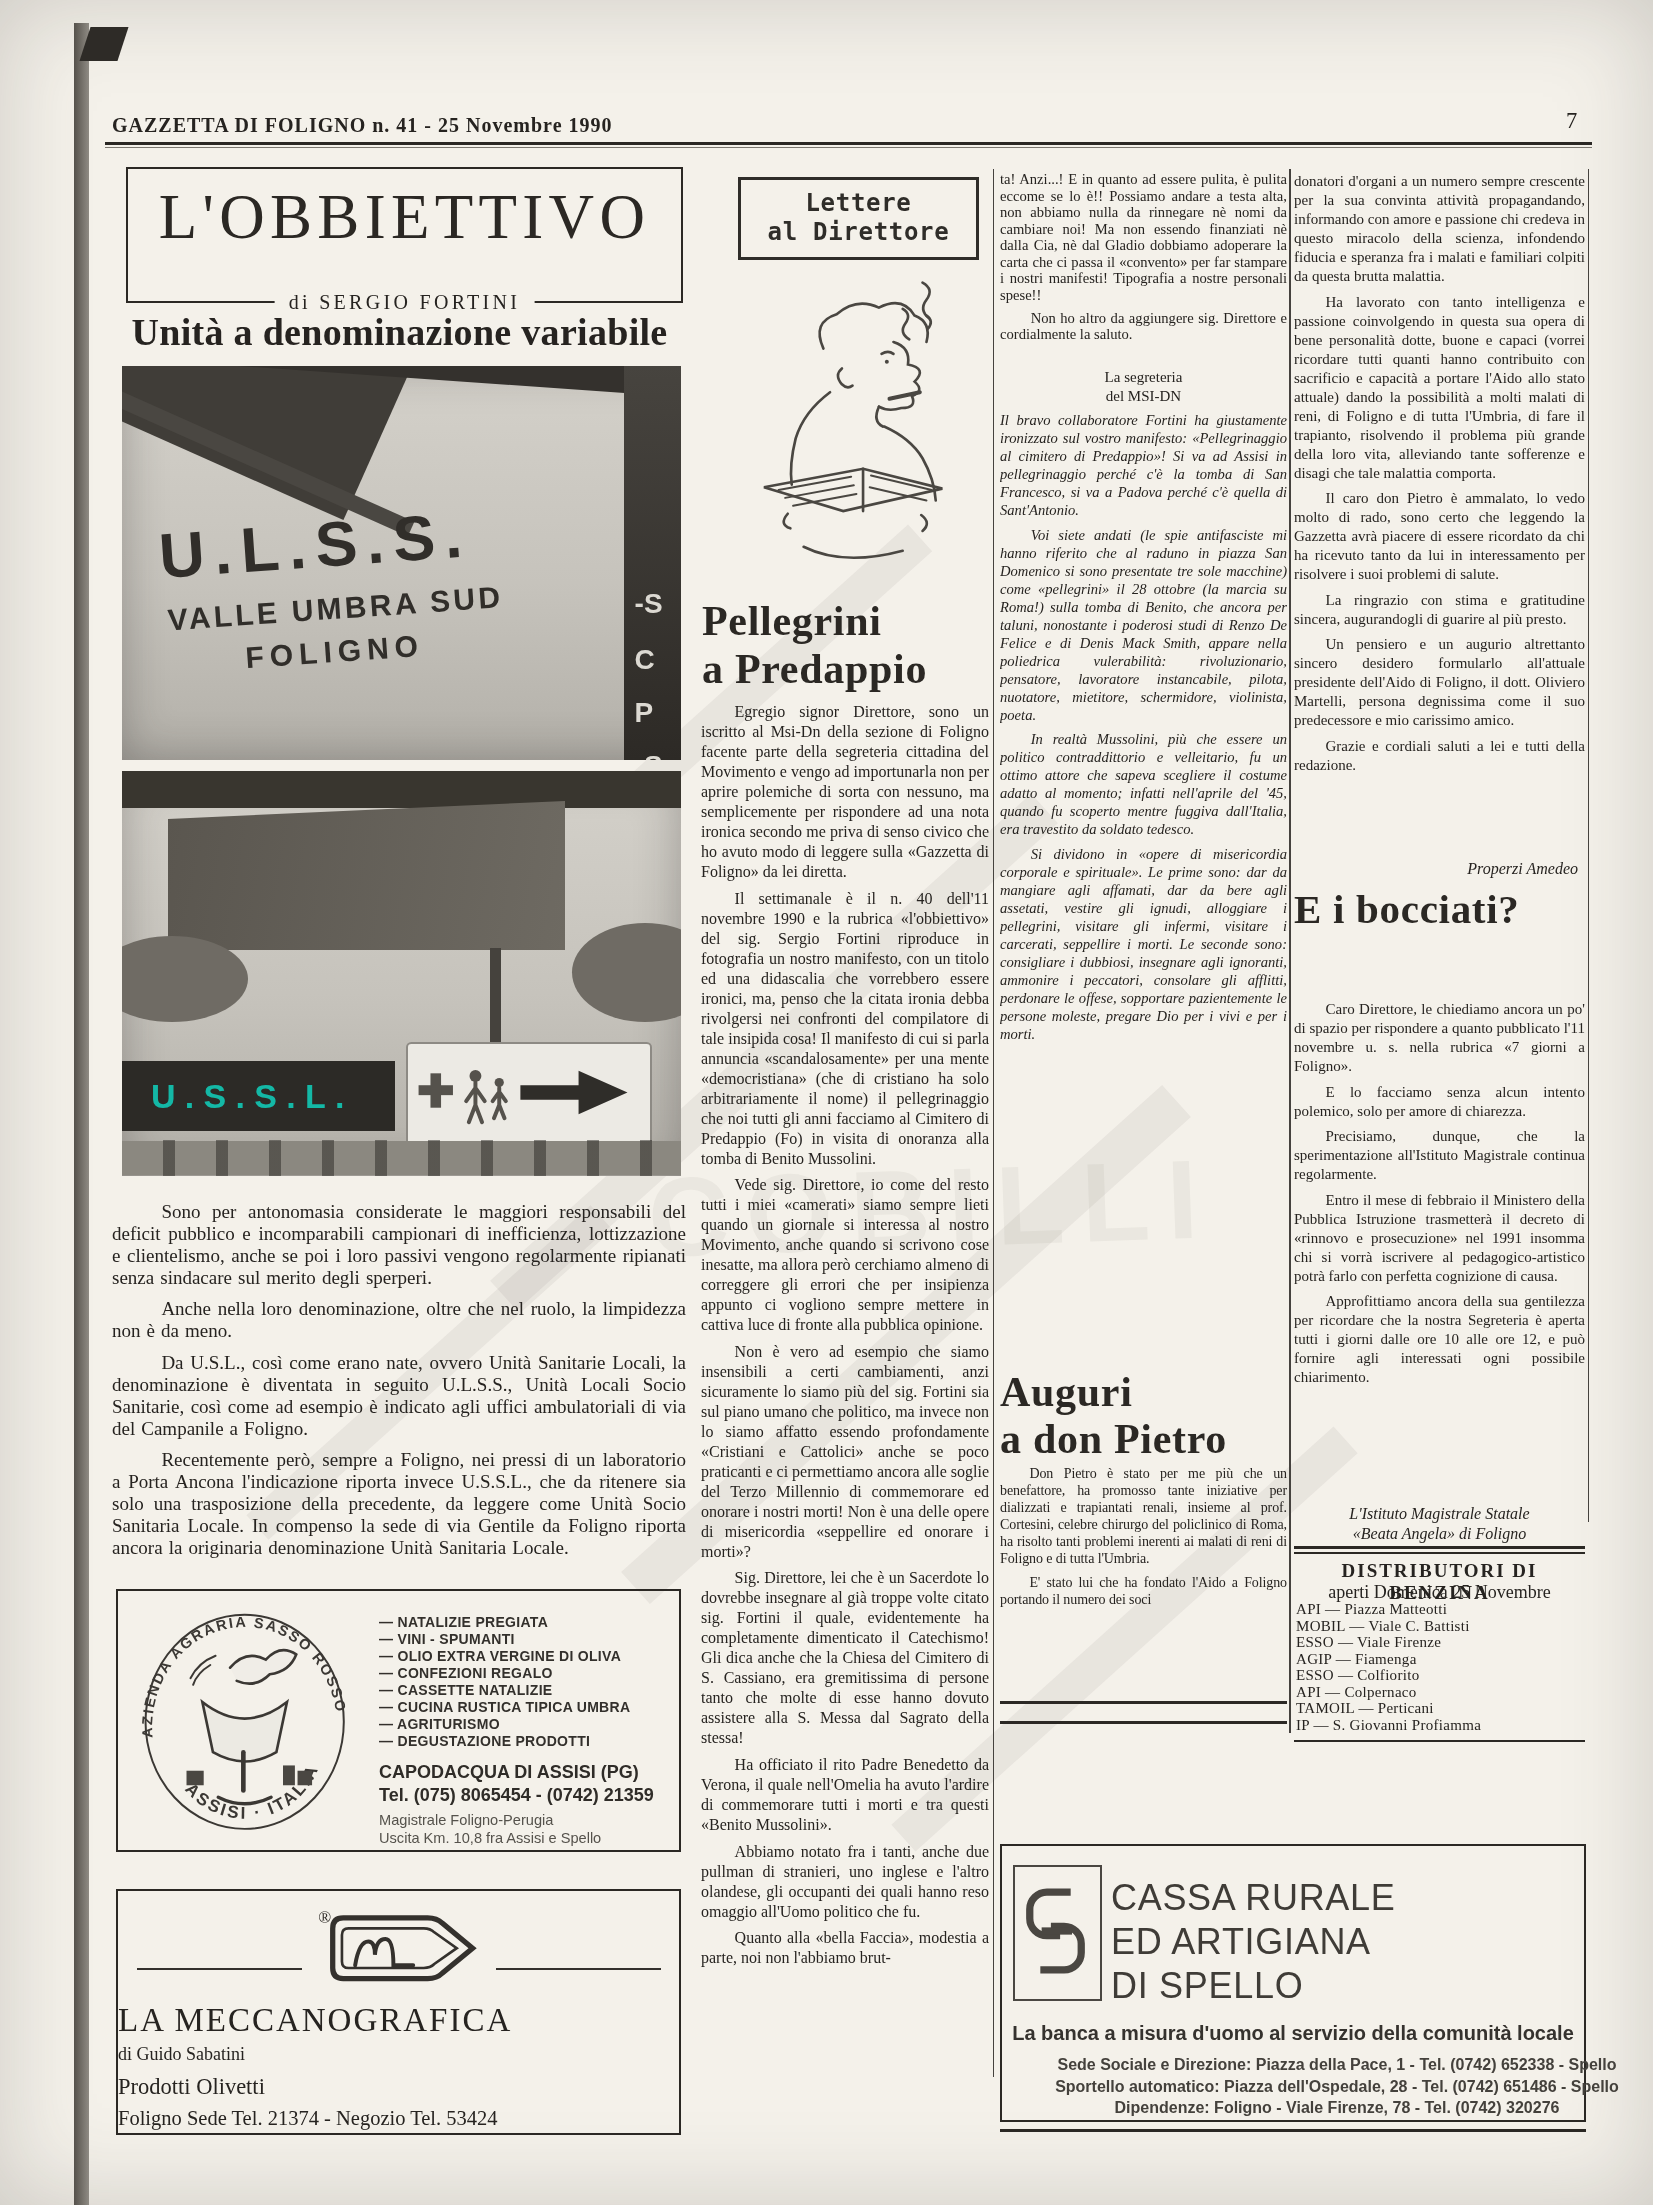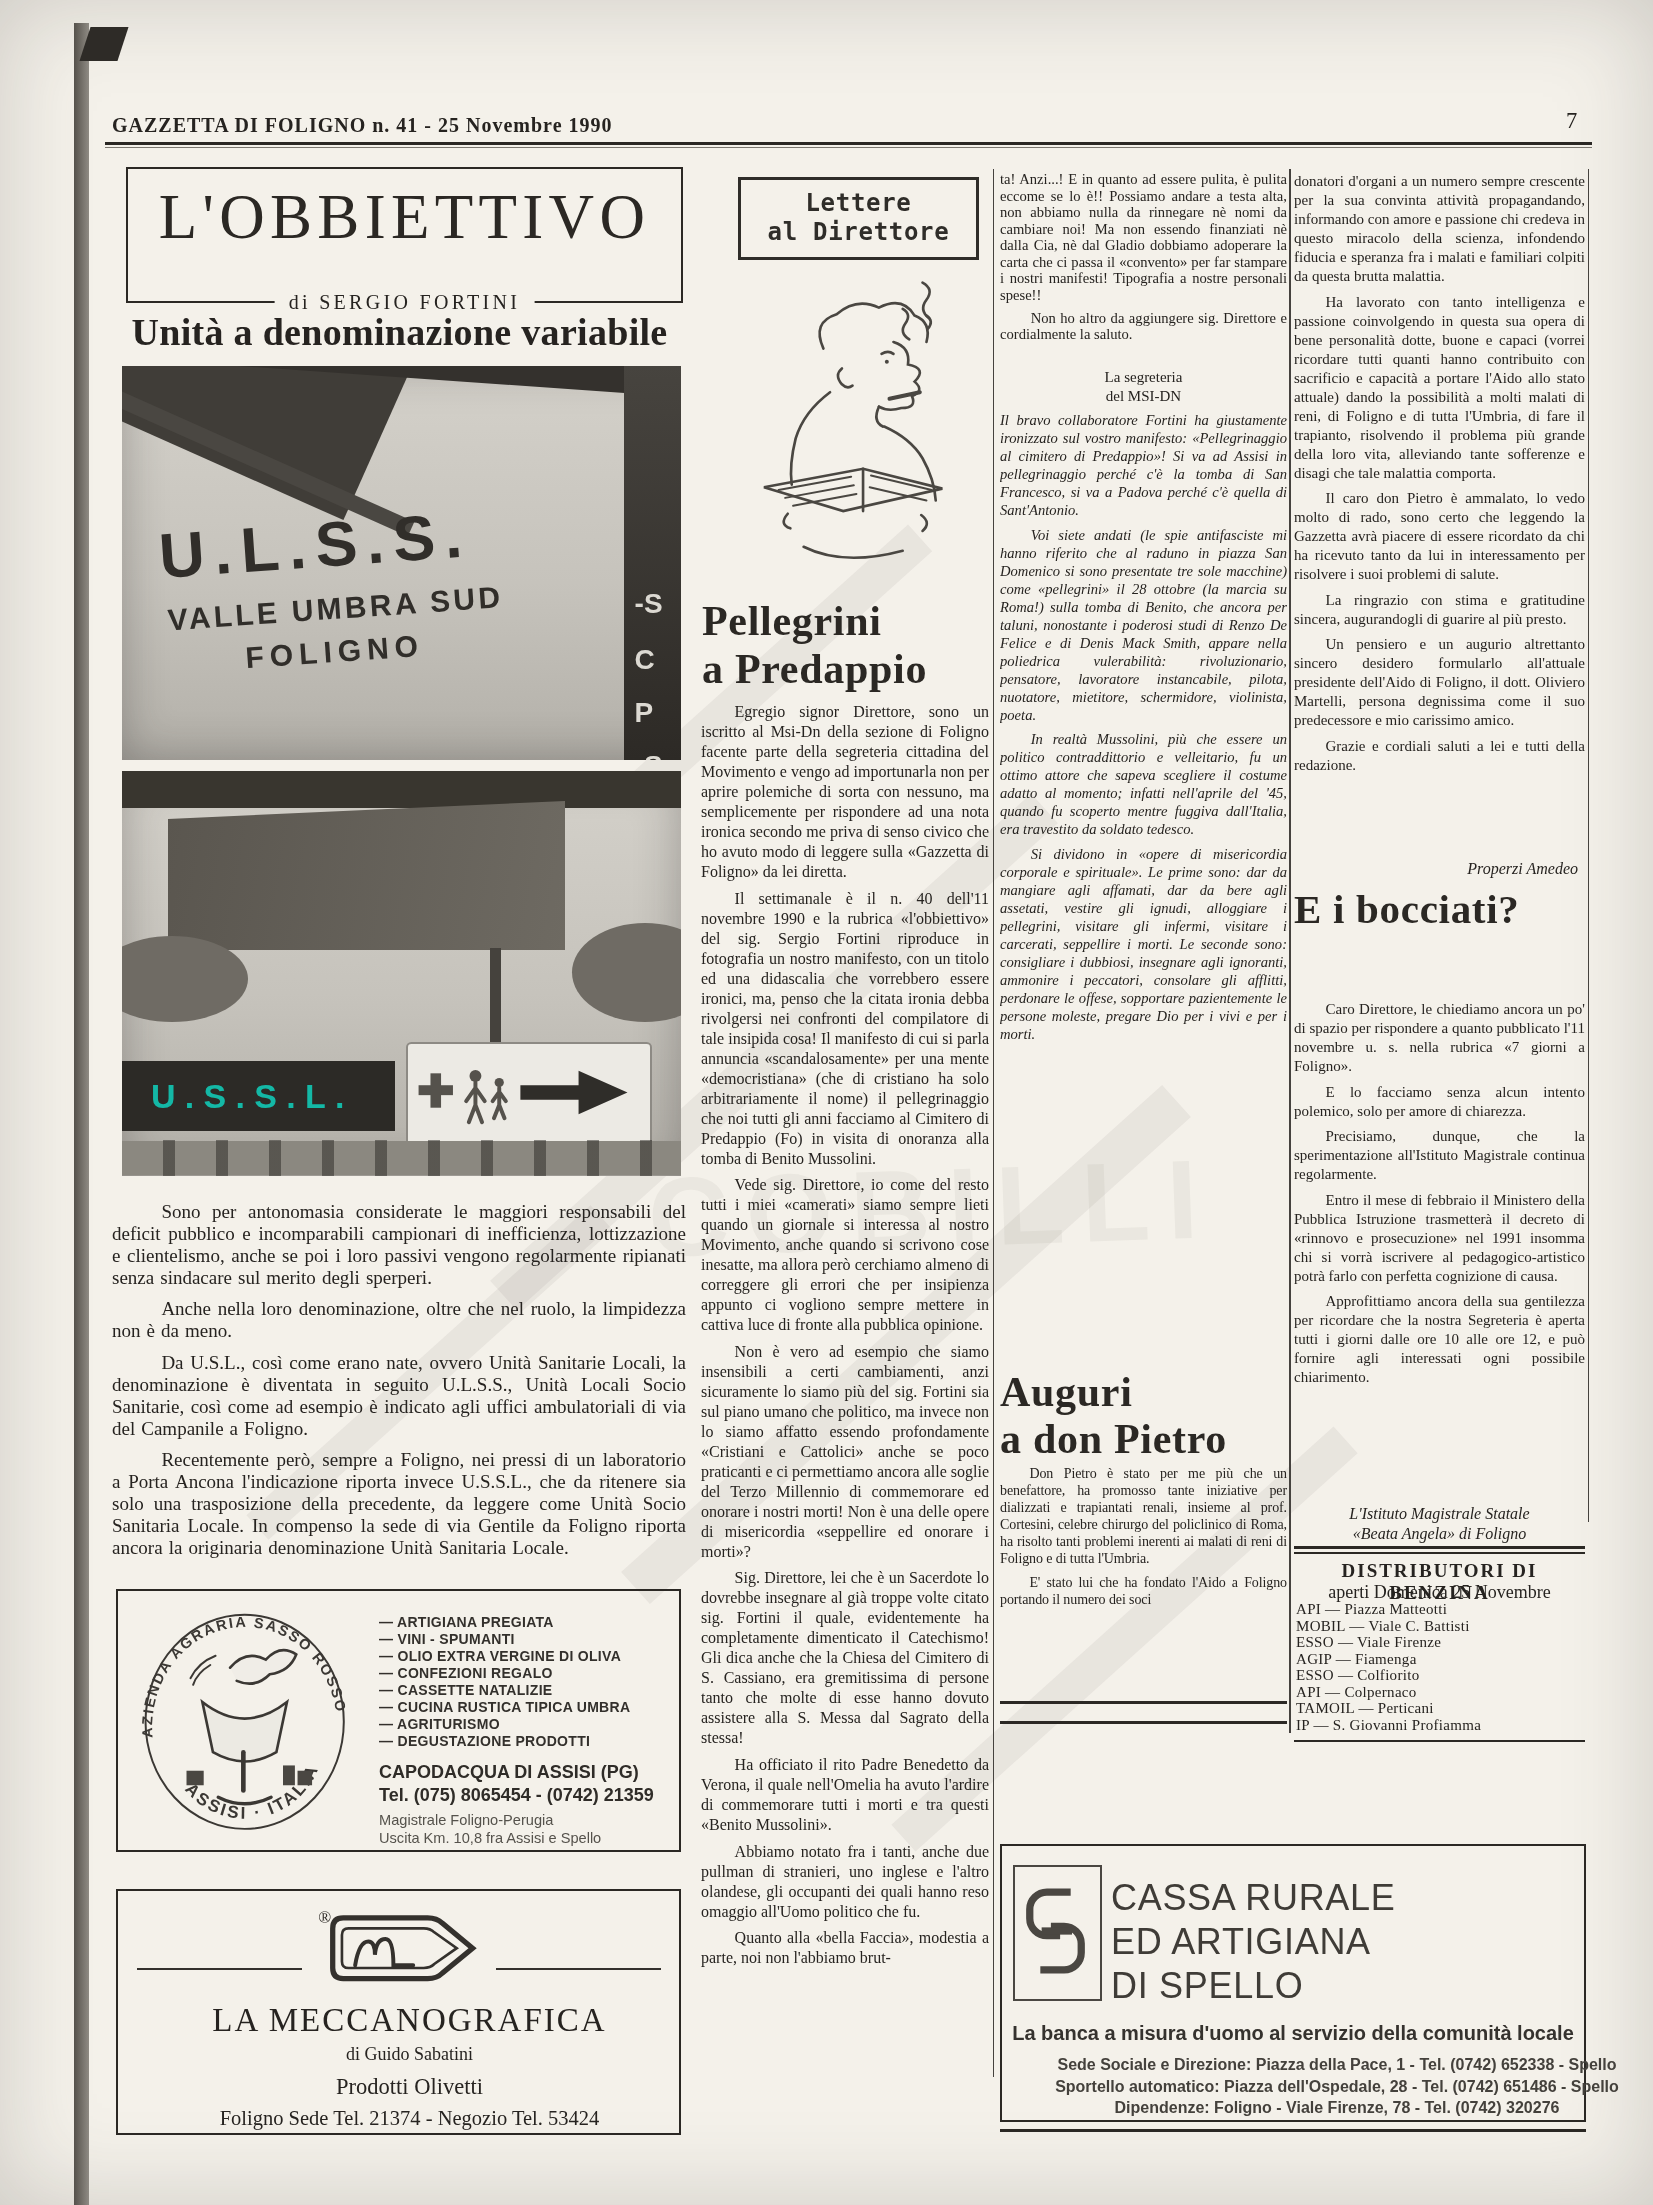--- a/index.html
+++ b/index.html
@@ -82,21 +82,21 @@
   .benz-sub{left:1294px;top:1582px;width:291px;text-align:center;font-size:18px;}
   .benz-list{left:1296px;top:1601px;width:291px;font-size:15px;line-height:16.5px;letter-spacing:0.3px;}
   
   .adbox{border:2.6px solid #2b2824;box-sizing:border-box;}
   .sasso-items{position:absolute;left:261px;top:22.5px;font-family:"Liberation Sans",sans-serif;
       font-weight:700;font-size:14px;line-height:17px;color:#33302c;letter-spacing:0.3px;}
   .sasso-big{position:absolute;left:261px;font-family:"Liberation Sans",sans-serif;font-weight:700;
       font-size:18px;color:#2f2c28;}
   .sasso-small{position:absolute;left:261px;font-family:"Liberation Sans",sans-serif;
       font-size:14.6px;color:#55524c;}
-  .mecc-center{position:absolute;left:11px;width:100%;text-align:center;}
+  .mecc-center{position:absolute;left:0;width:100%;text-align:left;}
   .mecc-line{position:absolute;top:77px;width:165px;border-top:2.6px solid #34312d;}
   .cassa-name{position:absolute;left:109px;top:30px;font-family:"Liberation Sans",sans-serif;
       font-size:36px;line-height:44px;color:#3f3c37;letter-spacing:0.7px;}
   .cassa-slogan{position:absolute;left:0;top:176px;width:100%;text-align:center;
       font-family:"Liberation Sans",sans-serif;font-weight:700;font-size:20px;color:#35322e;}
   .cassa-contact{position:absolute;left:0;width:100%;text-align:center;
       font-family:"Liberation Sans",sans-serif;font-weight:700;font-size:16px;color:#44413c;margin-left:44px;}
   .vsep{background:#45423e;}
 </style>
 </head>
@@ -197,21 +197,21 @@
         <path d="M170 224 v58" stroke-width="7"></path>
         <path d="M132 292 q40 20 80 0" stroke-width="5"></path>
       </g>
       <g fill="#4a4742">
         <rect x="84" y="252" width="26" height="22"></rect>
         <rect x="230" y="244" width="18" height="30"></rect>
         <rect x="252" y="252" width="22" height="22"></rect>
       </g>
     </svg>
     <div class="sasso-items">
-      <div>— ARTIGIANA PREGIATA</div>
+      <div>— NATALIZIE PREGIATA</div>
       <div>— VINI - SPUMANTI</div>
       <div>— OLIO EXTRA VERGINE DI OLIVA</div>
       <div>— CONFEZIONI REGALO</div>
       <div>— CASSETTE NATALIZIE</div>
       <div>— CUCINA RUSTICA TIPICA UMBRA</div>
       <div>— AGRITURISMO</div>
       <div>— DEGUSTAZIONE PRODOTTI</div>
     </div>
     <div class="sasso-big" style="top:171px;">CAPODACQUA DI ASSISI (PG)</div>
     <div class="sasso-big" style="top:194px;">Tel. (075) 8065454 - (0742) 21359</div>

